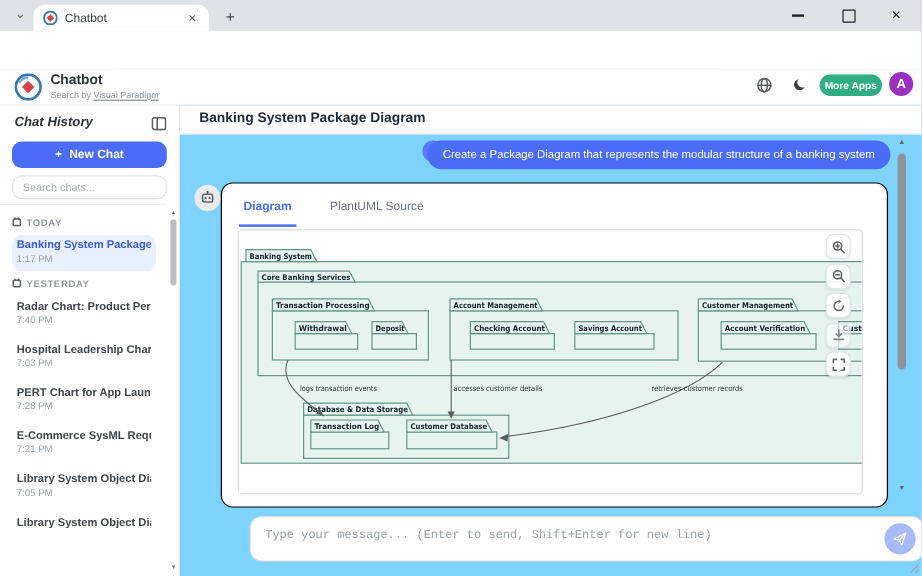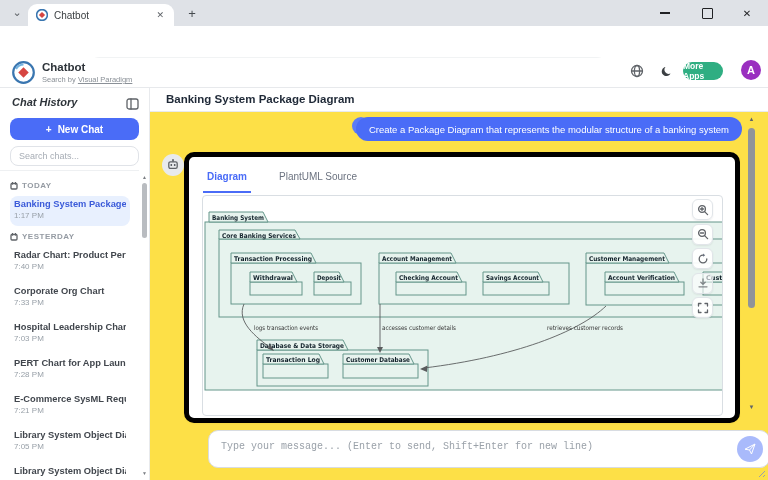--- a/index.html
+++ b/index.html
@@ -28,48 +28,48 @@
   .tb-avatar{position:absolute;left:723px;top:33px;width:16px;height:16px;border-radius:50%;background:#17897b;color:#fff;font-size:9px;font-weight:bold;text-align:center;line-height:16px;}
   .tb-kebab{left:746px;font-size:12px;color:#5f6368;}
   
   .app-header{position:absolute;left:0;top:58px;width:768px;height:30px;background:#fff;border-bottom:1px solid #e7e9ec;box-sizing:border-box;}
   .app-logo{position:absolute;left:12px;top:61px;width:23px;height:23px;}
   .app-title{position:absolute;left:42px;top:61px;font-size:11.5px;font-weight:bold;color:#2d3339;}
   .app-sub{position:absolute;left:42px;top:75px;font-size:7.5px;color:#8a9097;}
   .app-sub a{color:#8a9097;text-decoration:underline;}
   .hd-globe{position:absolute;left:630px;top:64px;}
   .hd-moon{position:absolute;left:661px;top:64px;}
-  .more-apps{position:absolute;left:683px;top:62px;width:40px;height:18px;border-radius:9px;background:#2fae82;color:#fff;font-size:8.5px;font-weight:bold;display:flex;align-items:center;justify-content:center;}
+  .more-apps{position:absolute;left:683px;top:62px;width:52px;height:18px;border-radius:9px;background:#2fae82;color:#fff;font-size:8.5px;font-weight:bold;display:flex;align-items:center;justify-content:center;}
   .hd-avatar{position:absolute;left:741px;top:60px;width:20px;height:20px;border-radius:50%;background:#9a2fc0;color:#fff;font-size:11px;font-weight:bold;text-align:center;line-height:20px;}
   
   .sidebar{position:absolute;left:0;top:88px;width:150px;height:392px;background:#fff;border-right:1px solid #e8eaed;box-sizing:border-box;overflow:hidden;}
   .sb-head{position:absolute;left:12px;top:8px;font-size:11px;font-weight:bold;color:#2d3339;font-style:italic;}
   .sb-collapse{position:absolute;left:126px;top:8px;width:13px;height:12px;}
   .newchat{position:absolute;left:10px;top:30px;width:129px;height:22px;background:#4a6cf7;border-radius:8px;color:#fff;font-size:10px;font-weight:bold;display:flex;align-items:center;justify-content:center;gap:6px;}
   .sb-search{position:absolute;left:10px;top:58px;width:129px;height:20px;border:1px solid #e0e3e8;border-radius:8px;box-sizing:border-box;font-size:9px;color:#3c4043;padding:0 8px;outline:none;}
   .sb-search::placeholder{color:#a7adb5;}
   .sb-list{position:absolute;left:0;top:82px;width:139px;height:310px;border-top:1px solid #eef0f2;overflow:hidden;padding:6px 0 0 10px;box-sizing:border-box;}
-  .sb-section{display:flex;align-items:center;gap:4px;font-size:8px;font-weight:bold;letter-spacing:.5px;color:#959ba3;margin:4px 0 6px 0;}
+  .sb-section{display:flex;align-items:flex-start;gap:4px;font-size:8px;font-weight:bold;letter-spacing:.5px;color:#959ba3;margin:4px 0 6px 0;}
   .chat-item{width:120px;height:30px;margin-bottom:6px;padding:3px 4px 0 4px;border-radius:8px;box-sizing:border-box;cursor:pointer;}
   .chat-item .t{font-size:9.3px;font-weight:bold;color:#41464d;white-space:nowrap;overflow:hidden;}
   .chat-item .tm{font-size:8px;color:#98a0a8;margin-top:2px;}
   .chat-item.sel{background:#e8f0fe;}
   .chat-item.sel .t{color:#3b5bd9;}
   .sb-scroll-up,.sb-scroll-dn{position:absolute;left:141px;width:7px;font-size:5px;color:#7a7e83;text-align:center;}
   .sb-scroll-up{top:86px;}
   .sb-scroll-dn{top:382px;}
   .sb-thumb{position:absolute;left:142px;top:95px;width:5px;height:55px;border-radius:3px;background:#b9bcc0;}
   
-  .main{position:absolute;left:150px;top:88px;width:618px;height:392px;background:#fde047;}
+  .main{position:absolute;left:150px;top:88px;width:618px;height:392px;background:#7dd3fc;}
   .main-titlebar{position:absolute;left:0;top:0;width:618px;height:24px;background:#fff;border-bottom:1px solid #e8eaed;box-sizing:border-box;}
   .main-title{position:absolute;left:16px;top:5px;font-size:11.5px;font-weight:bold;color:#1f2937;}
   .user-avatar{position:absolute;left:202px;top:29px;width:18px;height:18px;border-radius:50%;background:#5b7bf7;display:flex;align-items:center;justify-content:center;}
   .user-bubble{position:absolute;right:26px;top:29px;height:24px;background:#4a6cf7;border-radius:13px;color:#fff;font-size:9.5px;display:flex;align-items:center;padding:0 13px;white-space:nowrap;}
   .bot-avatar{position:absolute;left:12px;top:66px;width:22px;height:22px;border-radius:50%;background:#e8eaec;display:flex;align-items:center;justify-content:center;}
-  .card{position:absolute;left:34px;top:64px;width:556px;height:271px;background:#fff;border:5px solid #000000;border-radius:10px;box-sizing:border-box;box-shadow:0 1px 2px rgba(0,0,0,.03);}
+  .card{position:absolute;left:34px;top:64px;width:556px;height:271px;background:#fff;border:1px solid #000000;border-radius:10px;box-sizing:border-box;box-shadow:0 1px 2px rgba(0,0,0,.03);}
   .tabrow{position:absolute;left:14px;top:10px;height:26px;display:flex;gap:24px;}
   .ctab{font-size:10px;color:#6c7380;padding:4px 4px 8px 4px;cursor:pointer;}
   .ctab.active{color:#4a6cf7;font-weight:bold;border-bottom:2px solid #4a6cf7;}
   .viewport{position:absolute;left:13px;top:38px;width:521px;height:221px;border:1px solid #d9dee3;border-radius:4px;background:#fff;overflow:hidden;box-sizing:border-box;}
   .fab-col{position:absolute;left:503px;top:42px;display:flex;flex-direction:column;gap:3.5px;}
   .fab{width:21px;height:21px;border-radius:6px;background:rgba(255,255,255,.93);border:1px solid #e1e5e9;box-shadow:0 1px 2px rgba(0,0,0,.07);display:flex;align-items:center;justify-content:center;color:#6a7280;box-sizing:border-box;cursor:pointer;}
   .fab.translucent{background:rgba(255,255,255,.6);}
   
   .m-scroll-up,.m-scroll-dn{position:absolute;left:597px;width:9px;font-size:6px;color:#606469;text-align:center;}
   .m-scroll-up{top:28px;}
@@ -206,24 +206,20 @@
             <rect class="ic" x="1" y="1.5" width="6" height="5.5" rx="1" stroke="#959ba3"></rect>
             <path class="ic" d="M2.5,0.5 V2 M5.5,0.5 V2" stroke="#959ba3"></path>
           </svg>
         <span>YESTERDAY</span>
       </div>
       <div class="chat-item">
         <div class="t">Radar Chart: Product Perfor...</div>
         <div class="tm">7:40 PM</div>
       </div>
       <div class="chat-item">
-        <div class="t">Corporate Org Chart</div>
-        <div class="tm">7:33 PM</div>
-      </div>
-      <div class="chat-item">
         <div class="t">Hospital Leadership Chart</div>
         <div class="tm">7:03 PM</div>
       </div>
       <div class="chat-item">
         <div class="t">PERT Chart for App Launch</div>
         <div class="tm">7:28 PM</div>
       </div>
       <div class="chat-item">
         <div class="t">E-Commerce SysML Require...</div>
         <div class="tm">7:21 PM</div>

